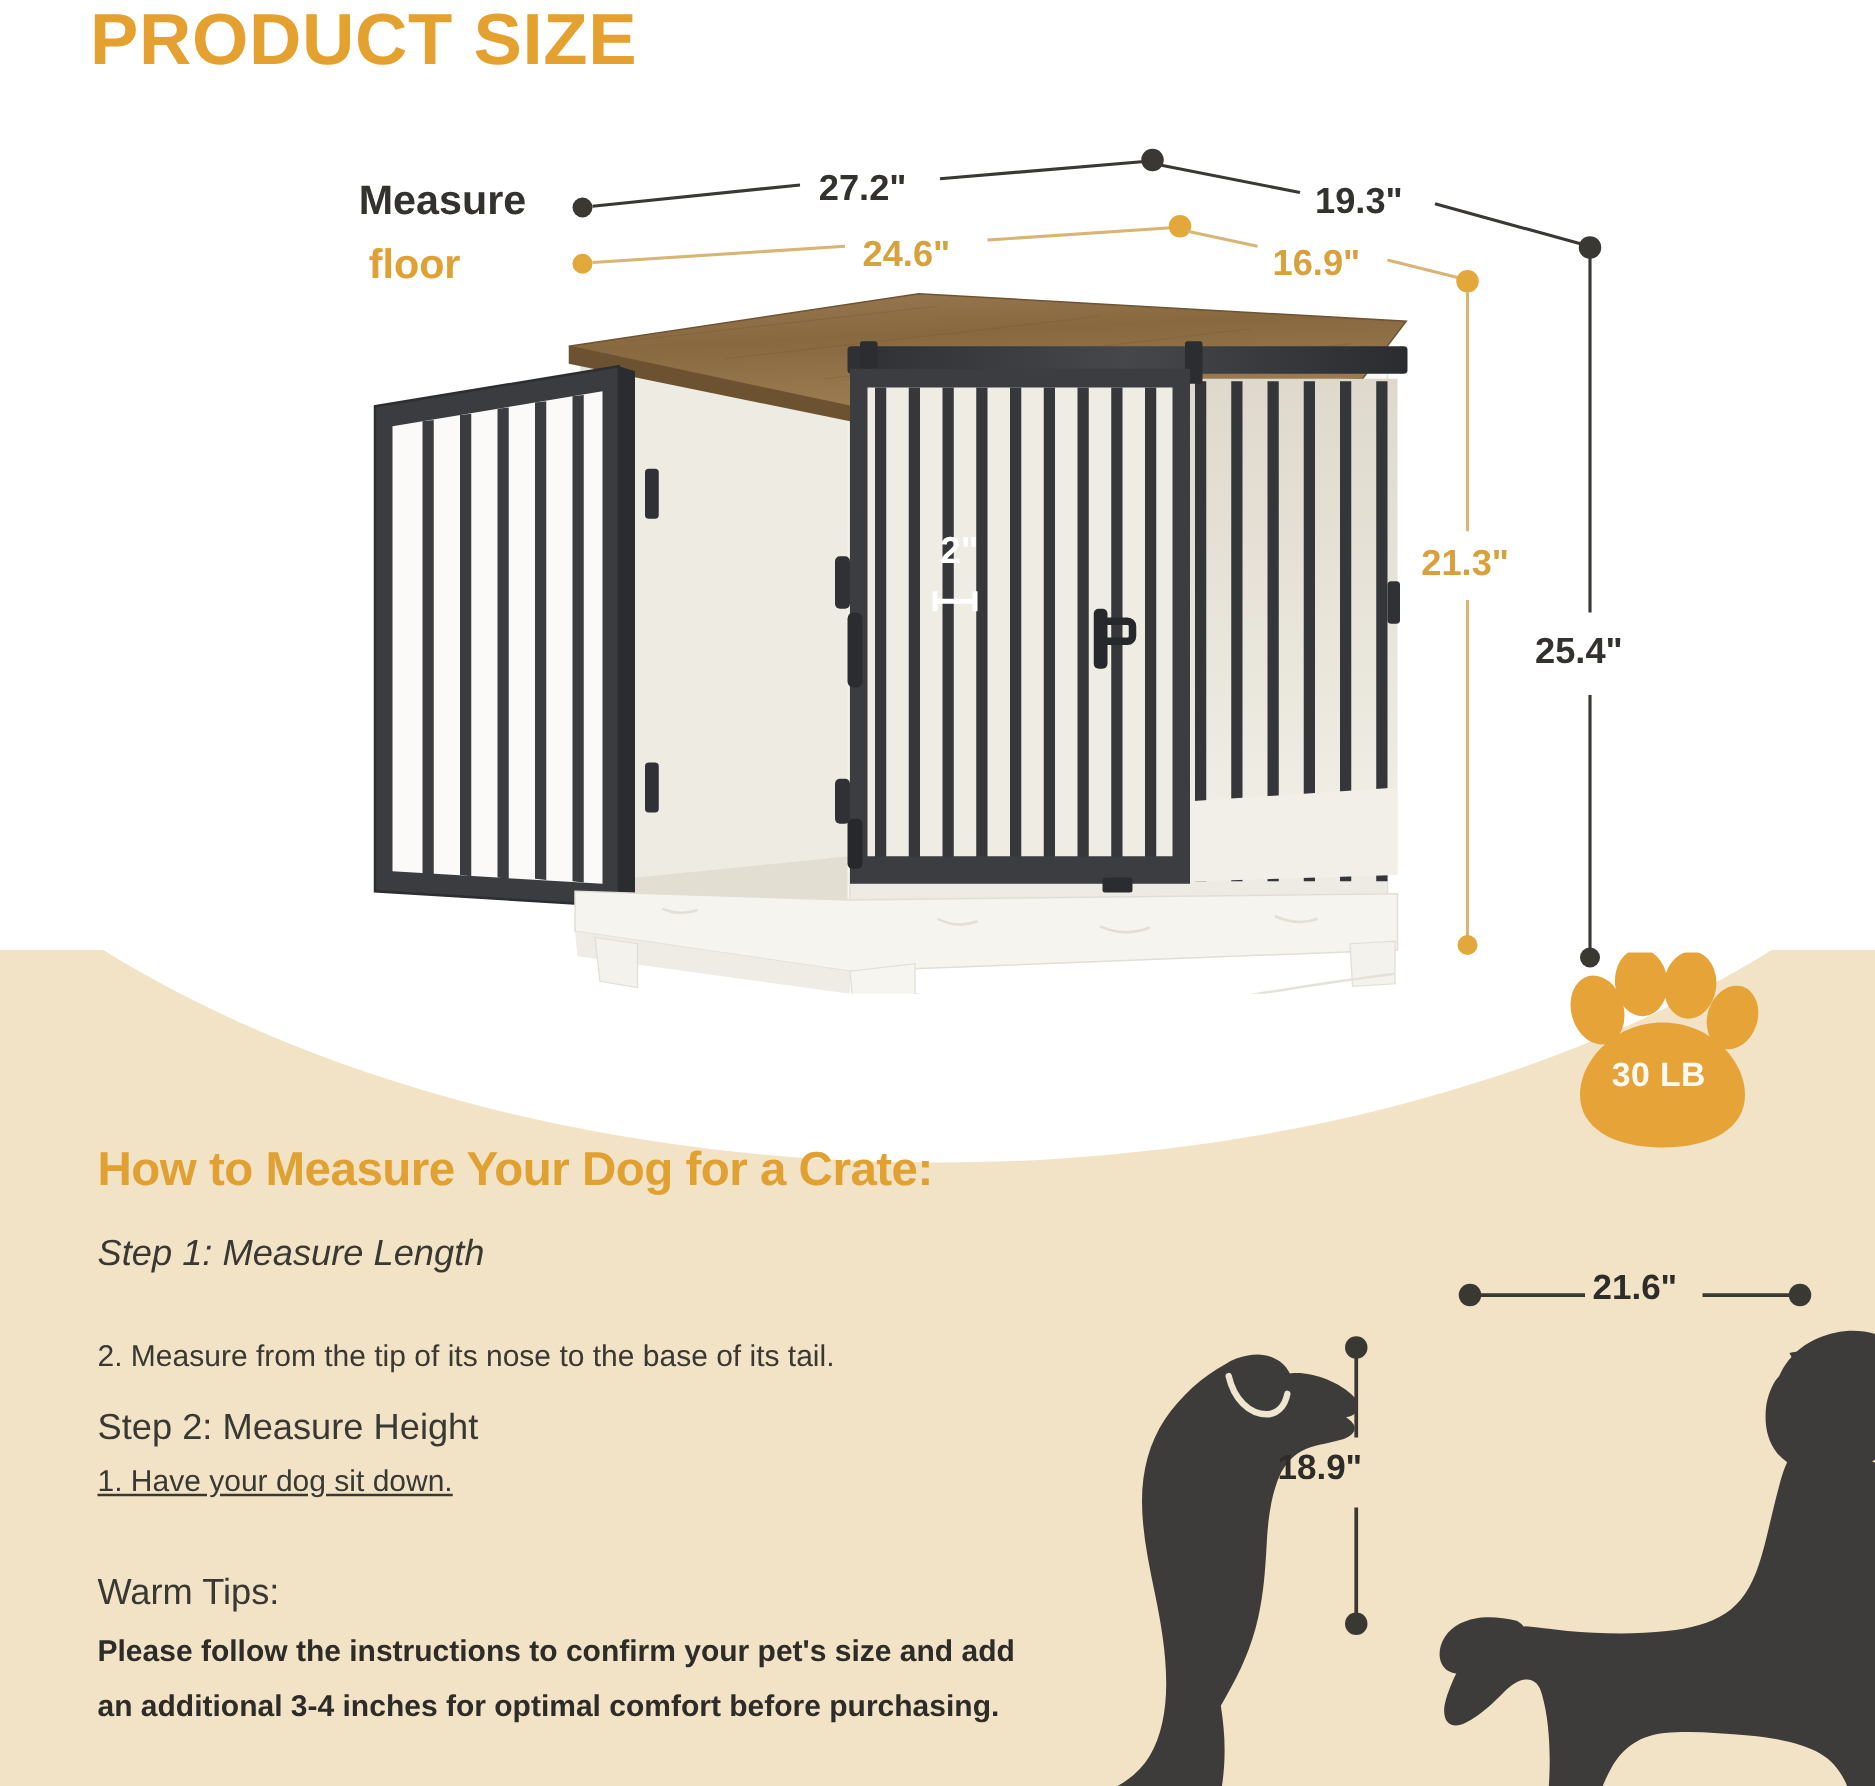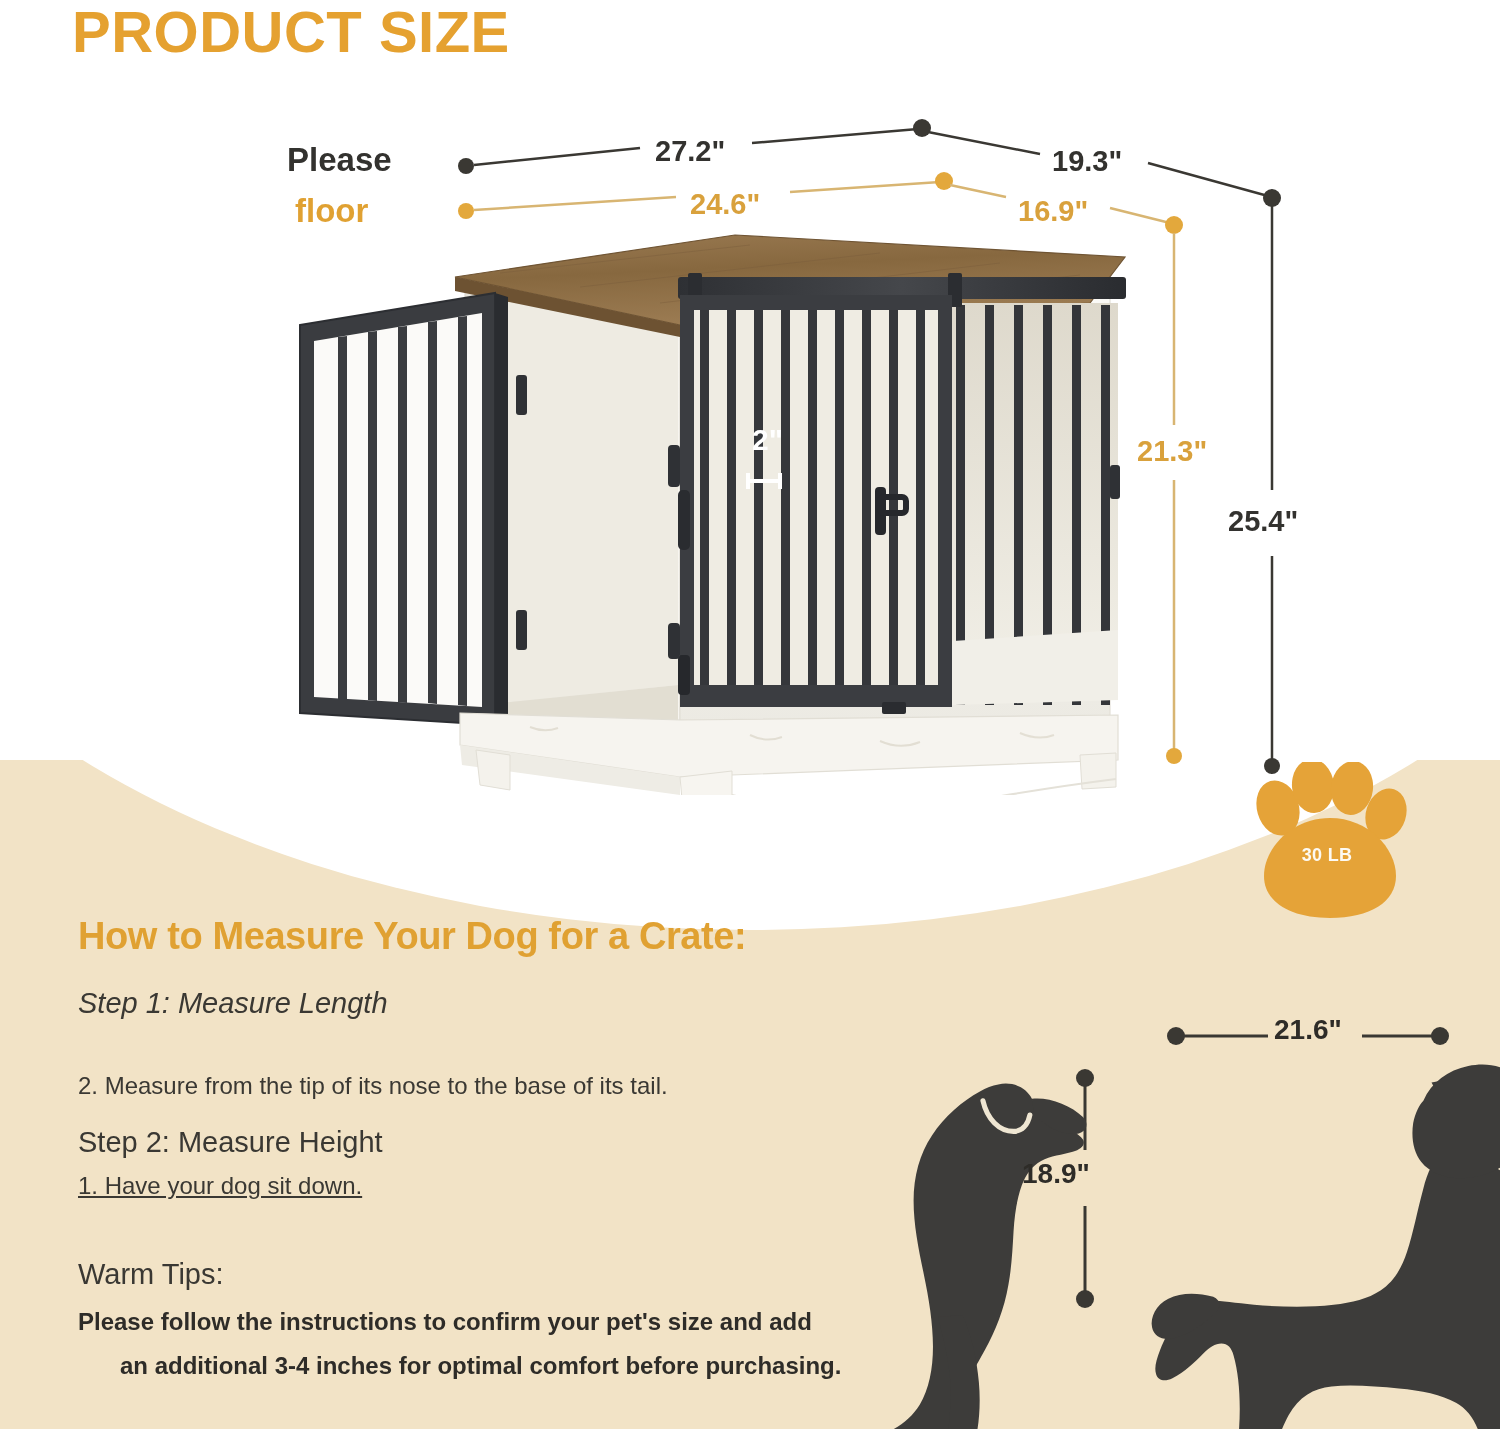--- a/index.html
+++ b/index.html
@@ -59,21 +59,21 @@
 
   svg.overlay { position: absolute; left: 0; top: 0; width: 1500px; height: 1429px; pointer-events: none; }
 
   
   .crate-wrap { position: absolute; left: 280px; top: 215px; width: 860px; height: 580px; }
 
   
   .paw { position: absolute; left: 1236px; top: 762px; width: 180px; height: 160px; }
   .paw-text {
     position: absolute; left: 1262px; top: 845px; width: 130px;
-    text-align: center; font-size: 18px; font-weight: bold; color: #fdfaf3;
+    text-align: center; font-size: 27px; font-weight: bold; color: #fdfaf3;
     letter-spacing: .3px;
   }
 
   
   .step-head {
     position: absolute; left: 78px; font-size: 29px; color: #3a3833; font-weight: 400;
   }
   .step-line {
     position: absolute; left: 78px; font-size: 24px; color: #3a3833; font-weight: 400;
   }
@@ -81,38 +81,38 @@
   .s1a { top: 1033px; }
   .s1b { top: 1072px; }
   .s2h { top: 1126px; }
   .s2a { top: 1172px; text-decoration: underline; }
   .s2b { top: 1211px; }
   .wth { top: 1258px; }
   .wt-bold {
     position: absolute; left: 78px; font-size: 24px; color: #2e2c28; font-weight: bold;
   }
   .wt1 { top: 1308px; }
-  .wt2 { top: 1352px; margin-left: 42px; }
+  .wt2 { top: 1352px; }
 
   
   .dog-dim { position: absolute; font-size: 28px; font-weight: bold; color: #2e2c28; }
   .d-216 { left: 1274px; top: 1014px; }
   .d-189 { left: 1022px; top: 1158px; }
 </style>
 </head>
 <body>
 
 <div id="page">
 
   <div class="bg-beige"></div>
   <div class="bg-white-arc"></div>
 
   <div class="title-product">PRODUCT SIZE</div>
 
-  <div class="lbl-outside">Please</div>
+  <div class="lbl-outside">Measure</div>
   <div class="lbl-inside">floor</div>
 
   <div class="crate-wrap">
     <svg width="860" height="580" viewBox="0 0 860 580">
       <defs>
         <linearGradient id="woodGrad" x1="0" y1="0" x2="0.35" y2="1">
           <stop offset="0%" stop-color="#9a7a52"></stop>
           <stop offset="45%" stop-color="#87683f"></stop>
           <stop offset="100%" stop-color="#9c7c53"></stop>
         </linearGradient>

